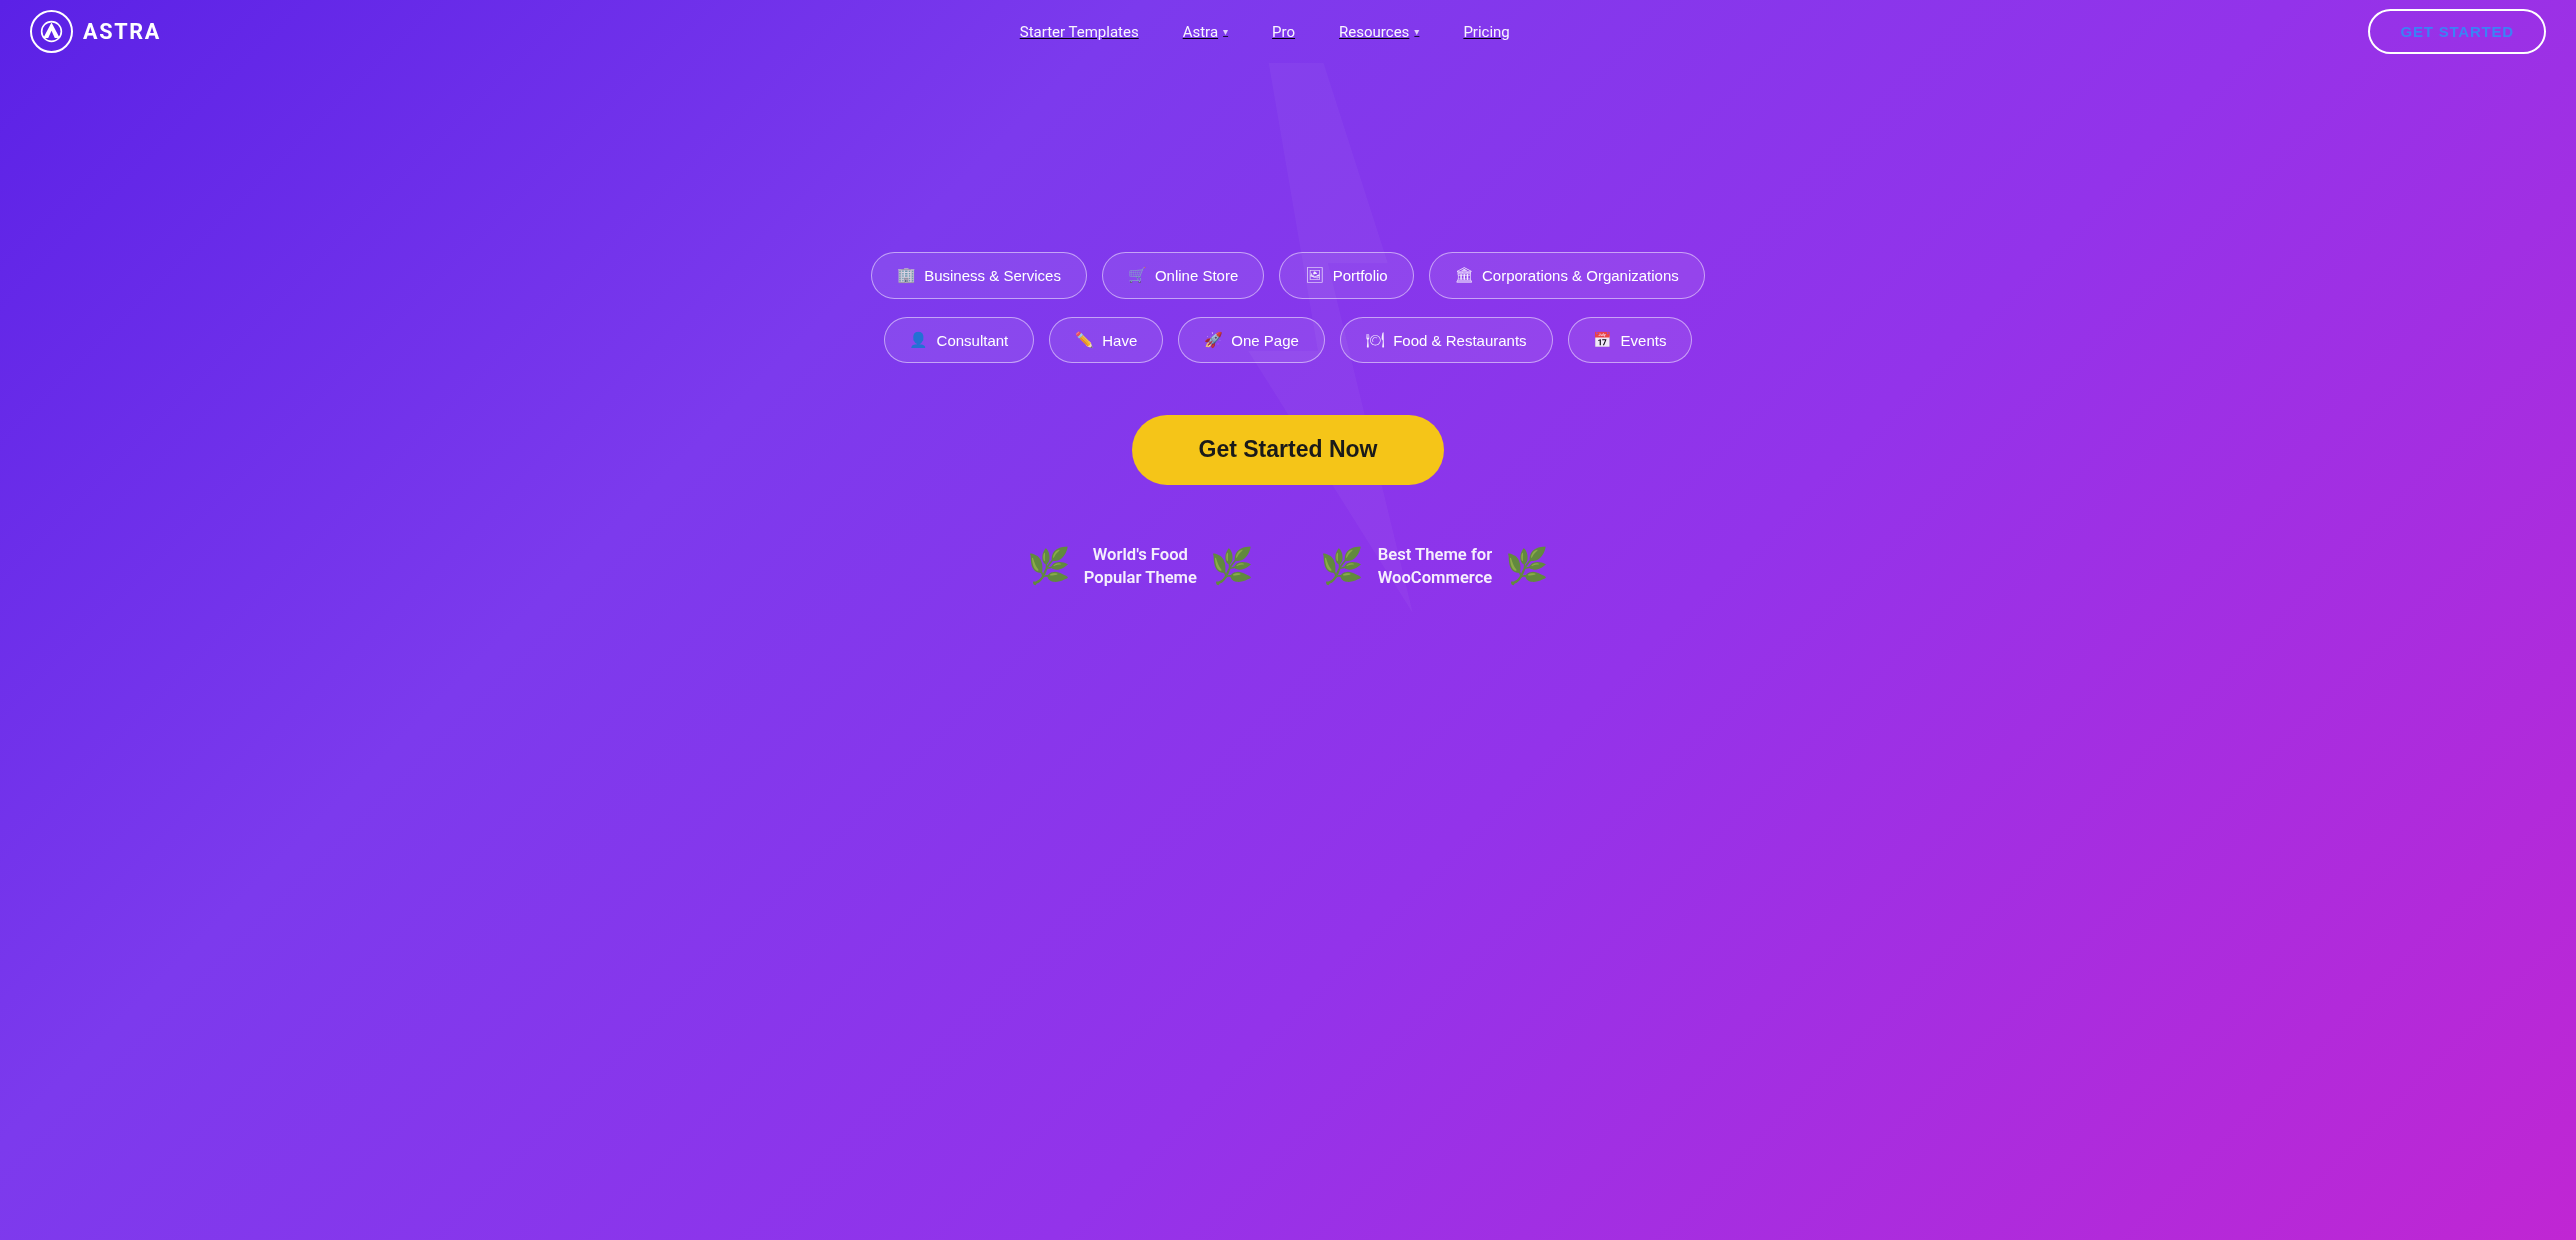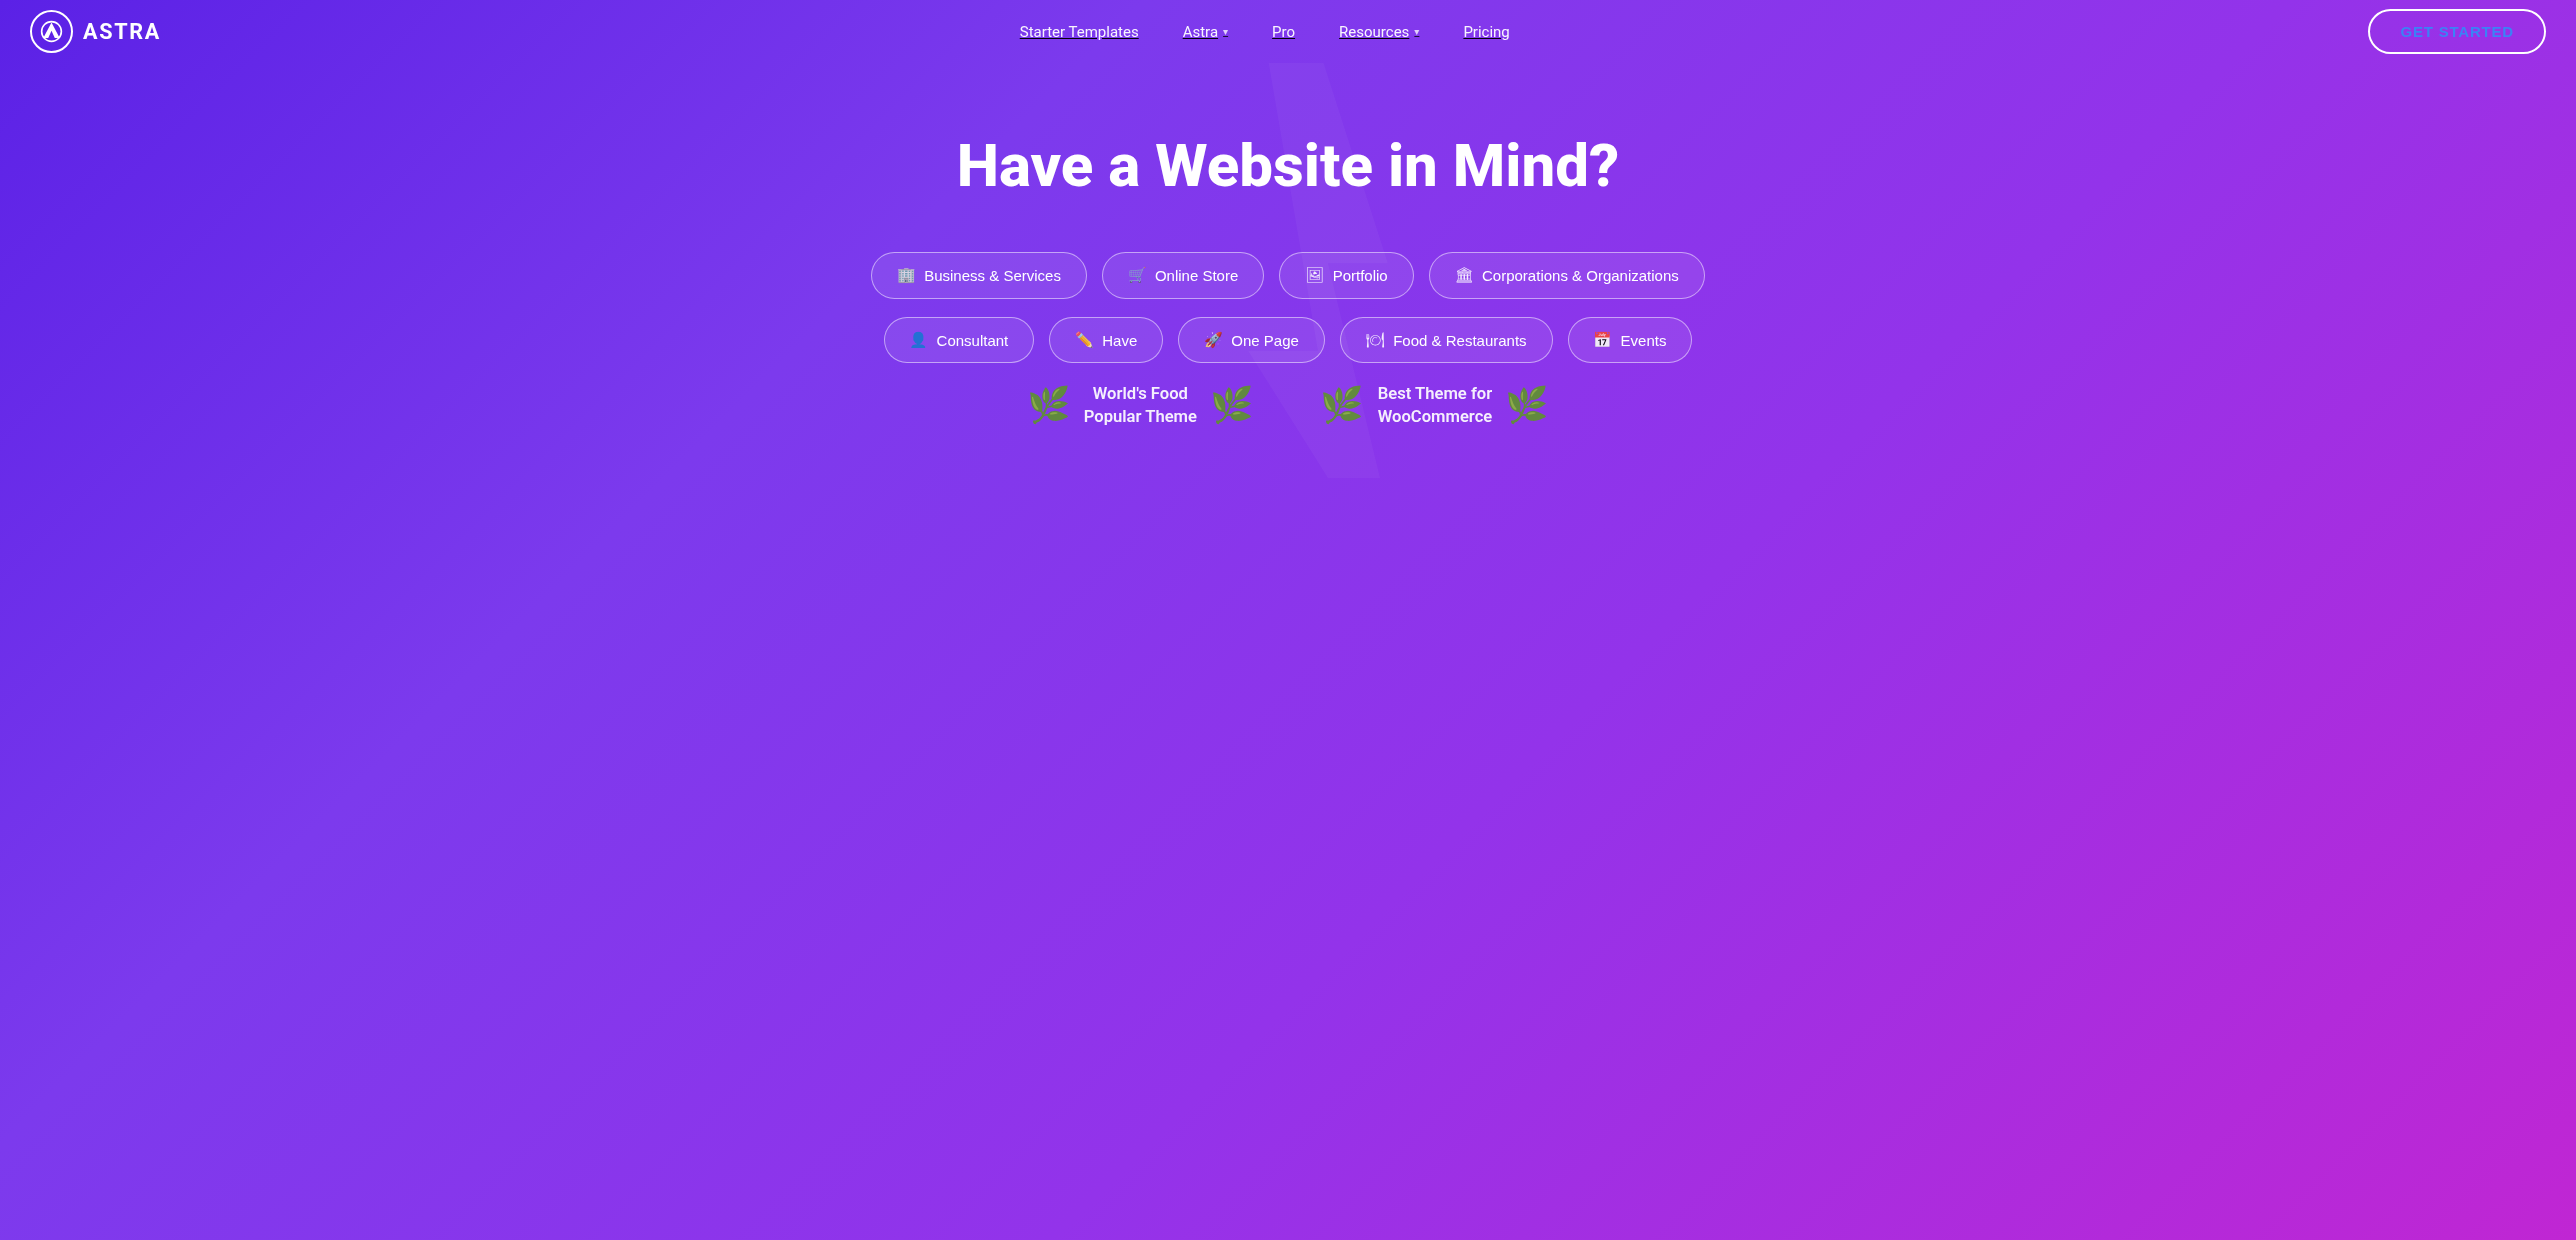--- a/index.html
+++ b/index.html
@@ -229,21 +229,21 @@
       <span class="chevron">▾</span>
     </span>
     <span class="nav-link">Pricing</span>
   </div>
 
   <button class="get-started-btn">GET STARTED</button>
 </nav>
 
 <section class="hero">
   <h1 class="hero-title">
-    <span>Have a Website in Mind?</span><br>
+    <br>
   </h1>
 
   <div class="pills-row">
     <button class="pill">
       <span class="pill-icon">🏢</span>
       <span>Business &amp; Services</span>
     </button>
     <button class="pill">
       <span class="pill-icon">🛒</span>
       <span>Online Store</span>
@@ -274,20 +274,21 @@
     <button class="pill">
       <span class="pill-icon">🍽</span>
       <span>Food &amp; Restaurants</span>
     </button>
     <button class="pill">
       <span class="pill-icon">📅</span>
       <span>Events</span>
     </button>
   </div>
 
+  <button class="cta-btn">Get Started Now</button>
 
   <div class="awards">
     <div class="award">
       <div class="award-wreath">
         <span class="wreath-left">🌿</span>
       </div>
       <div class="award-text">
         <span>World's Food</span><br>
         <span>Popular Theme</span>
       </div>

